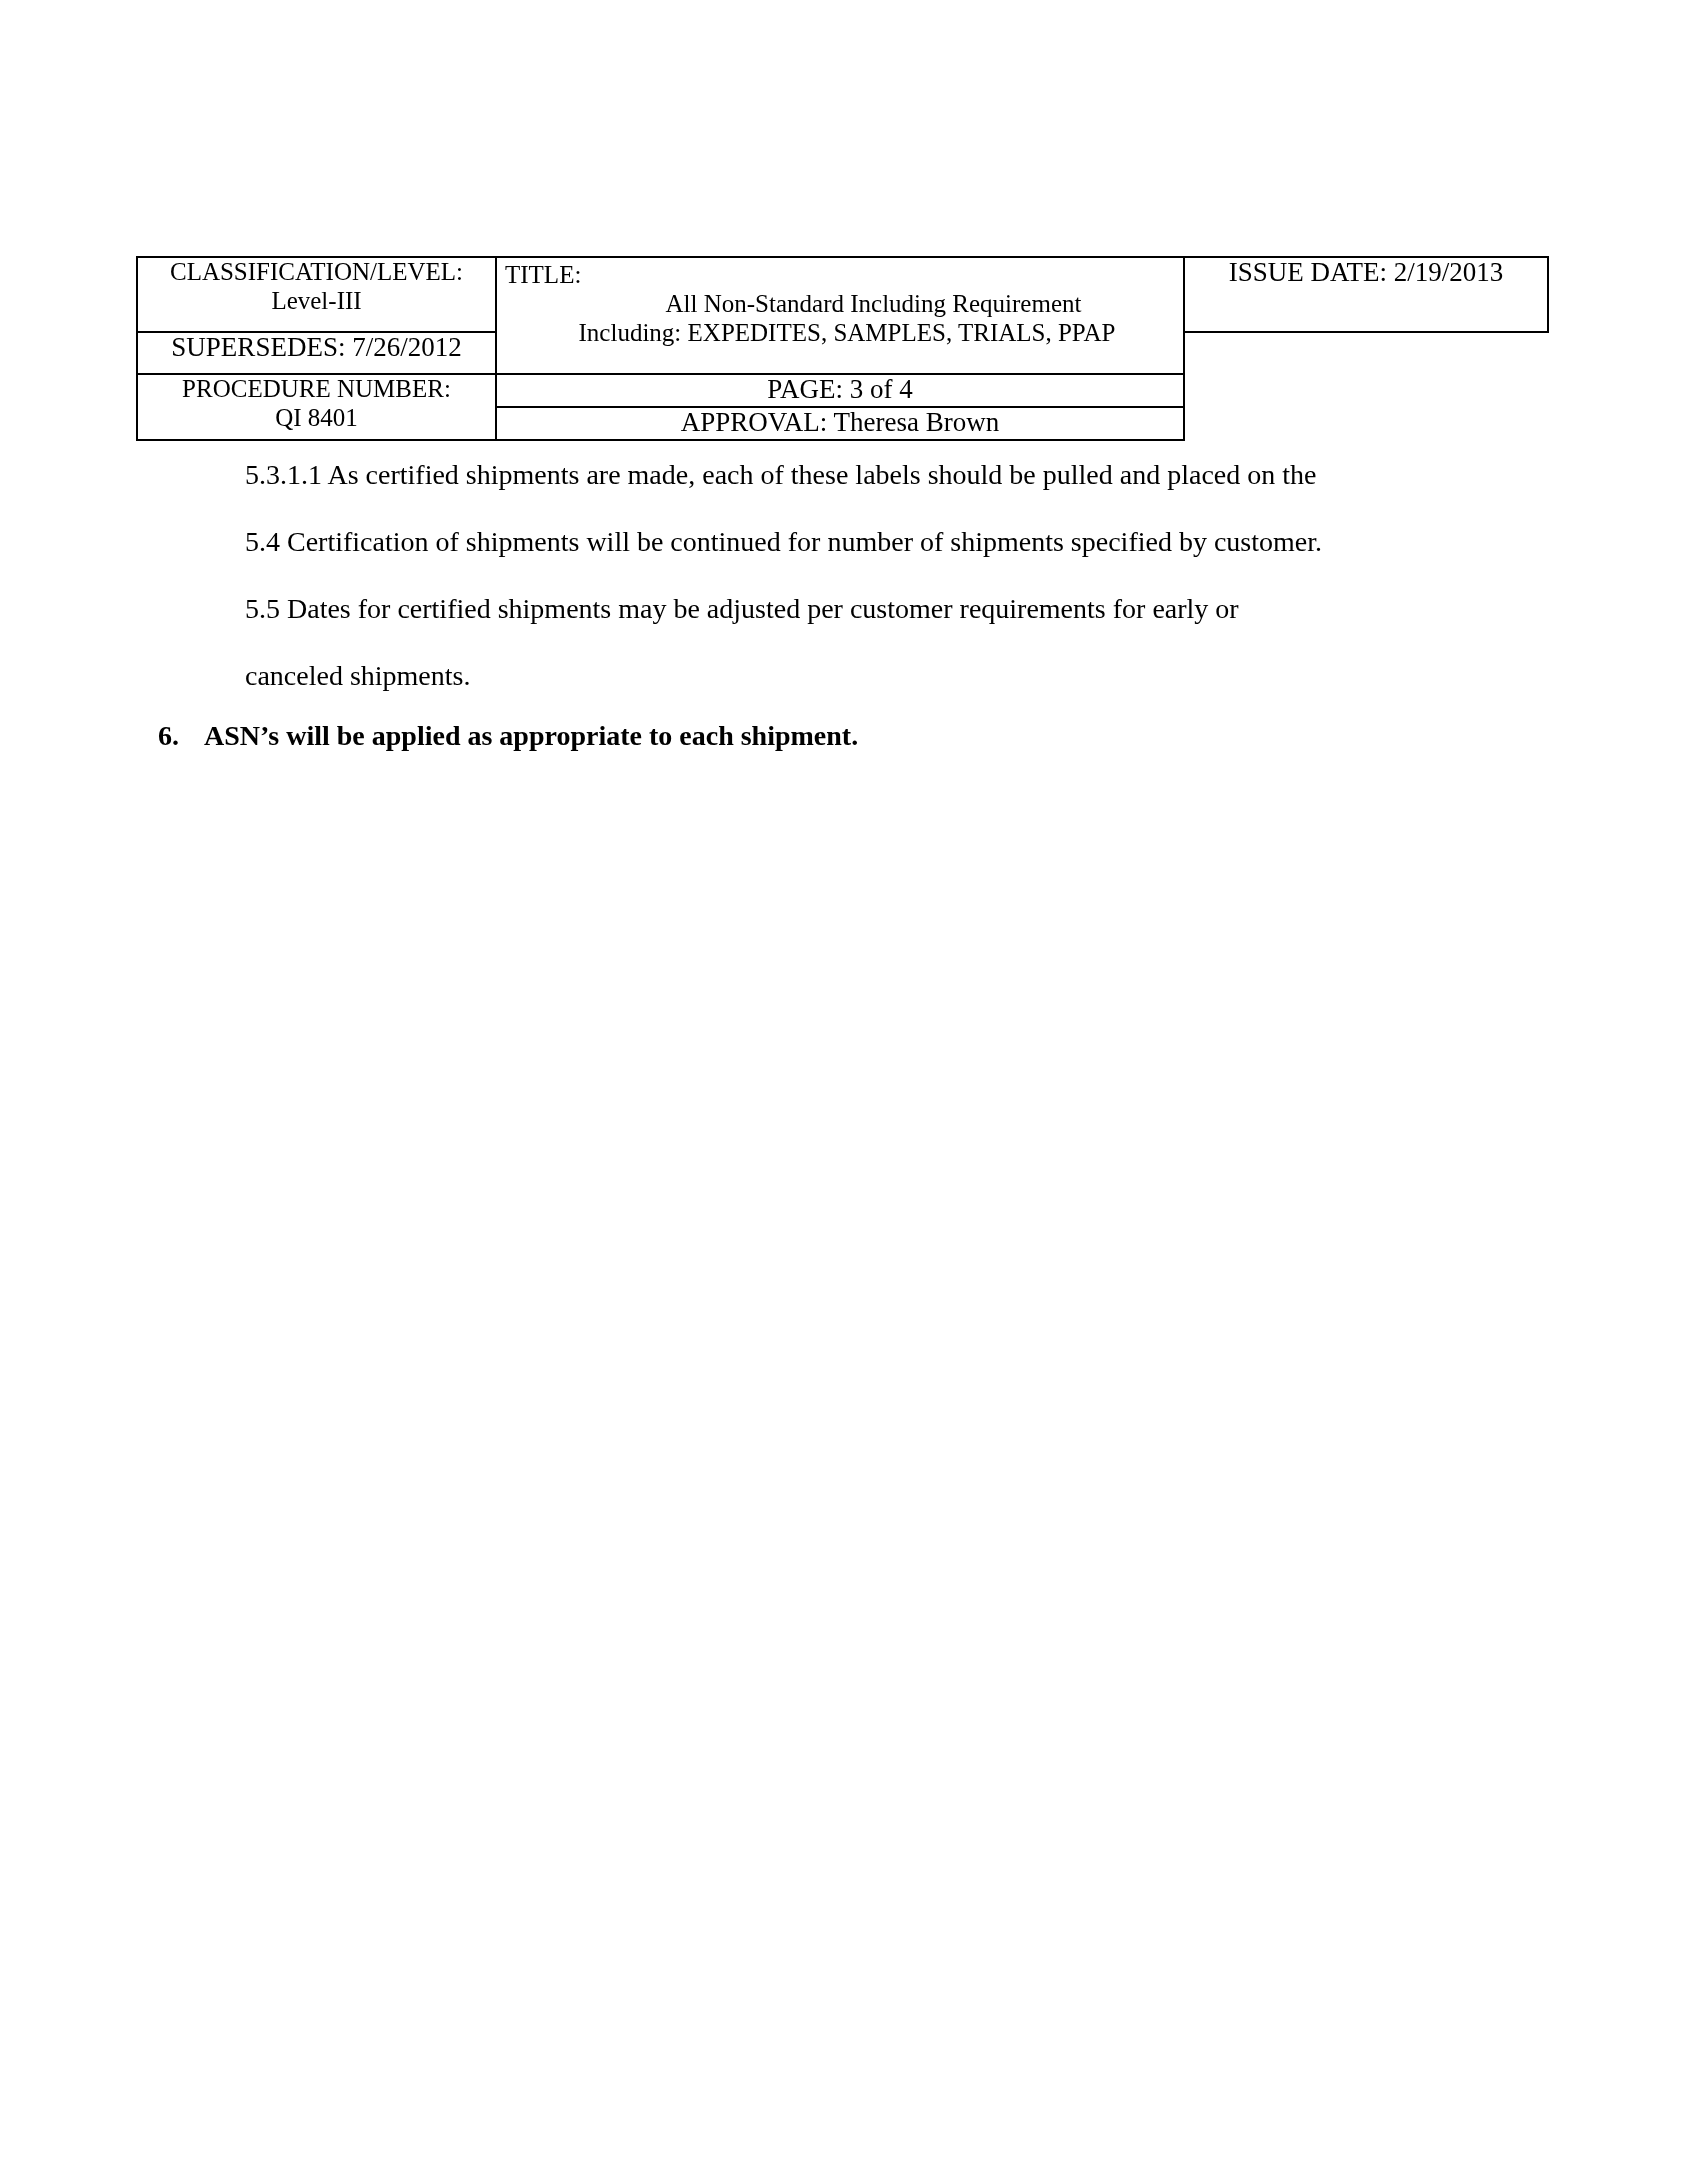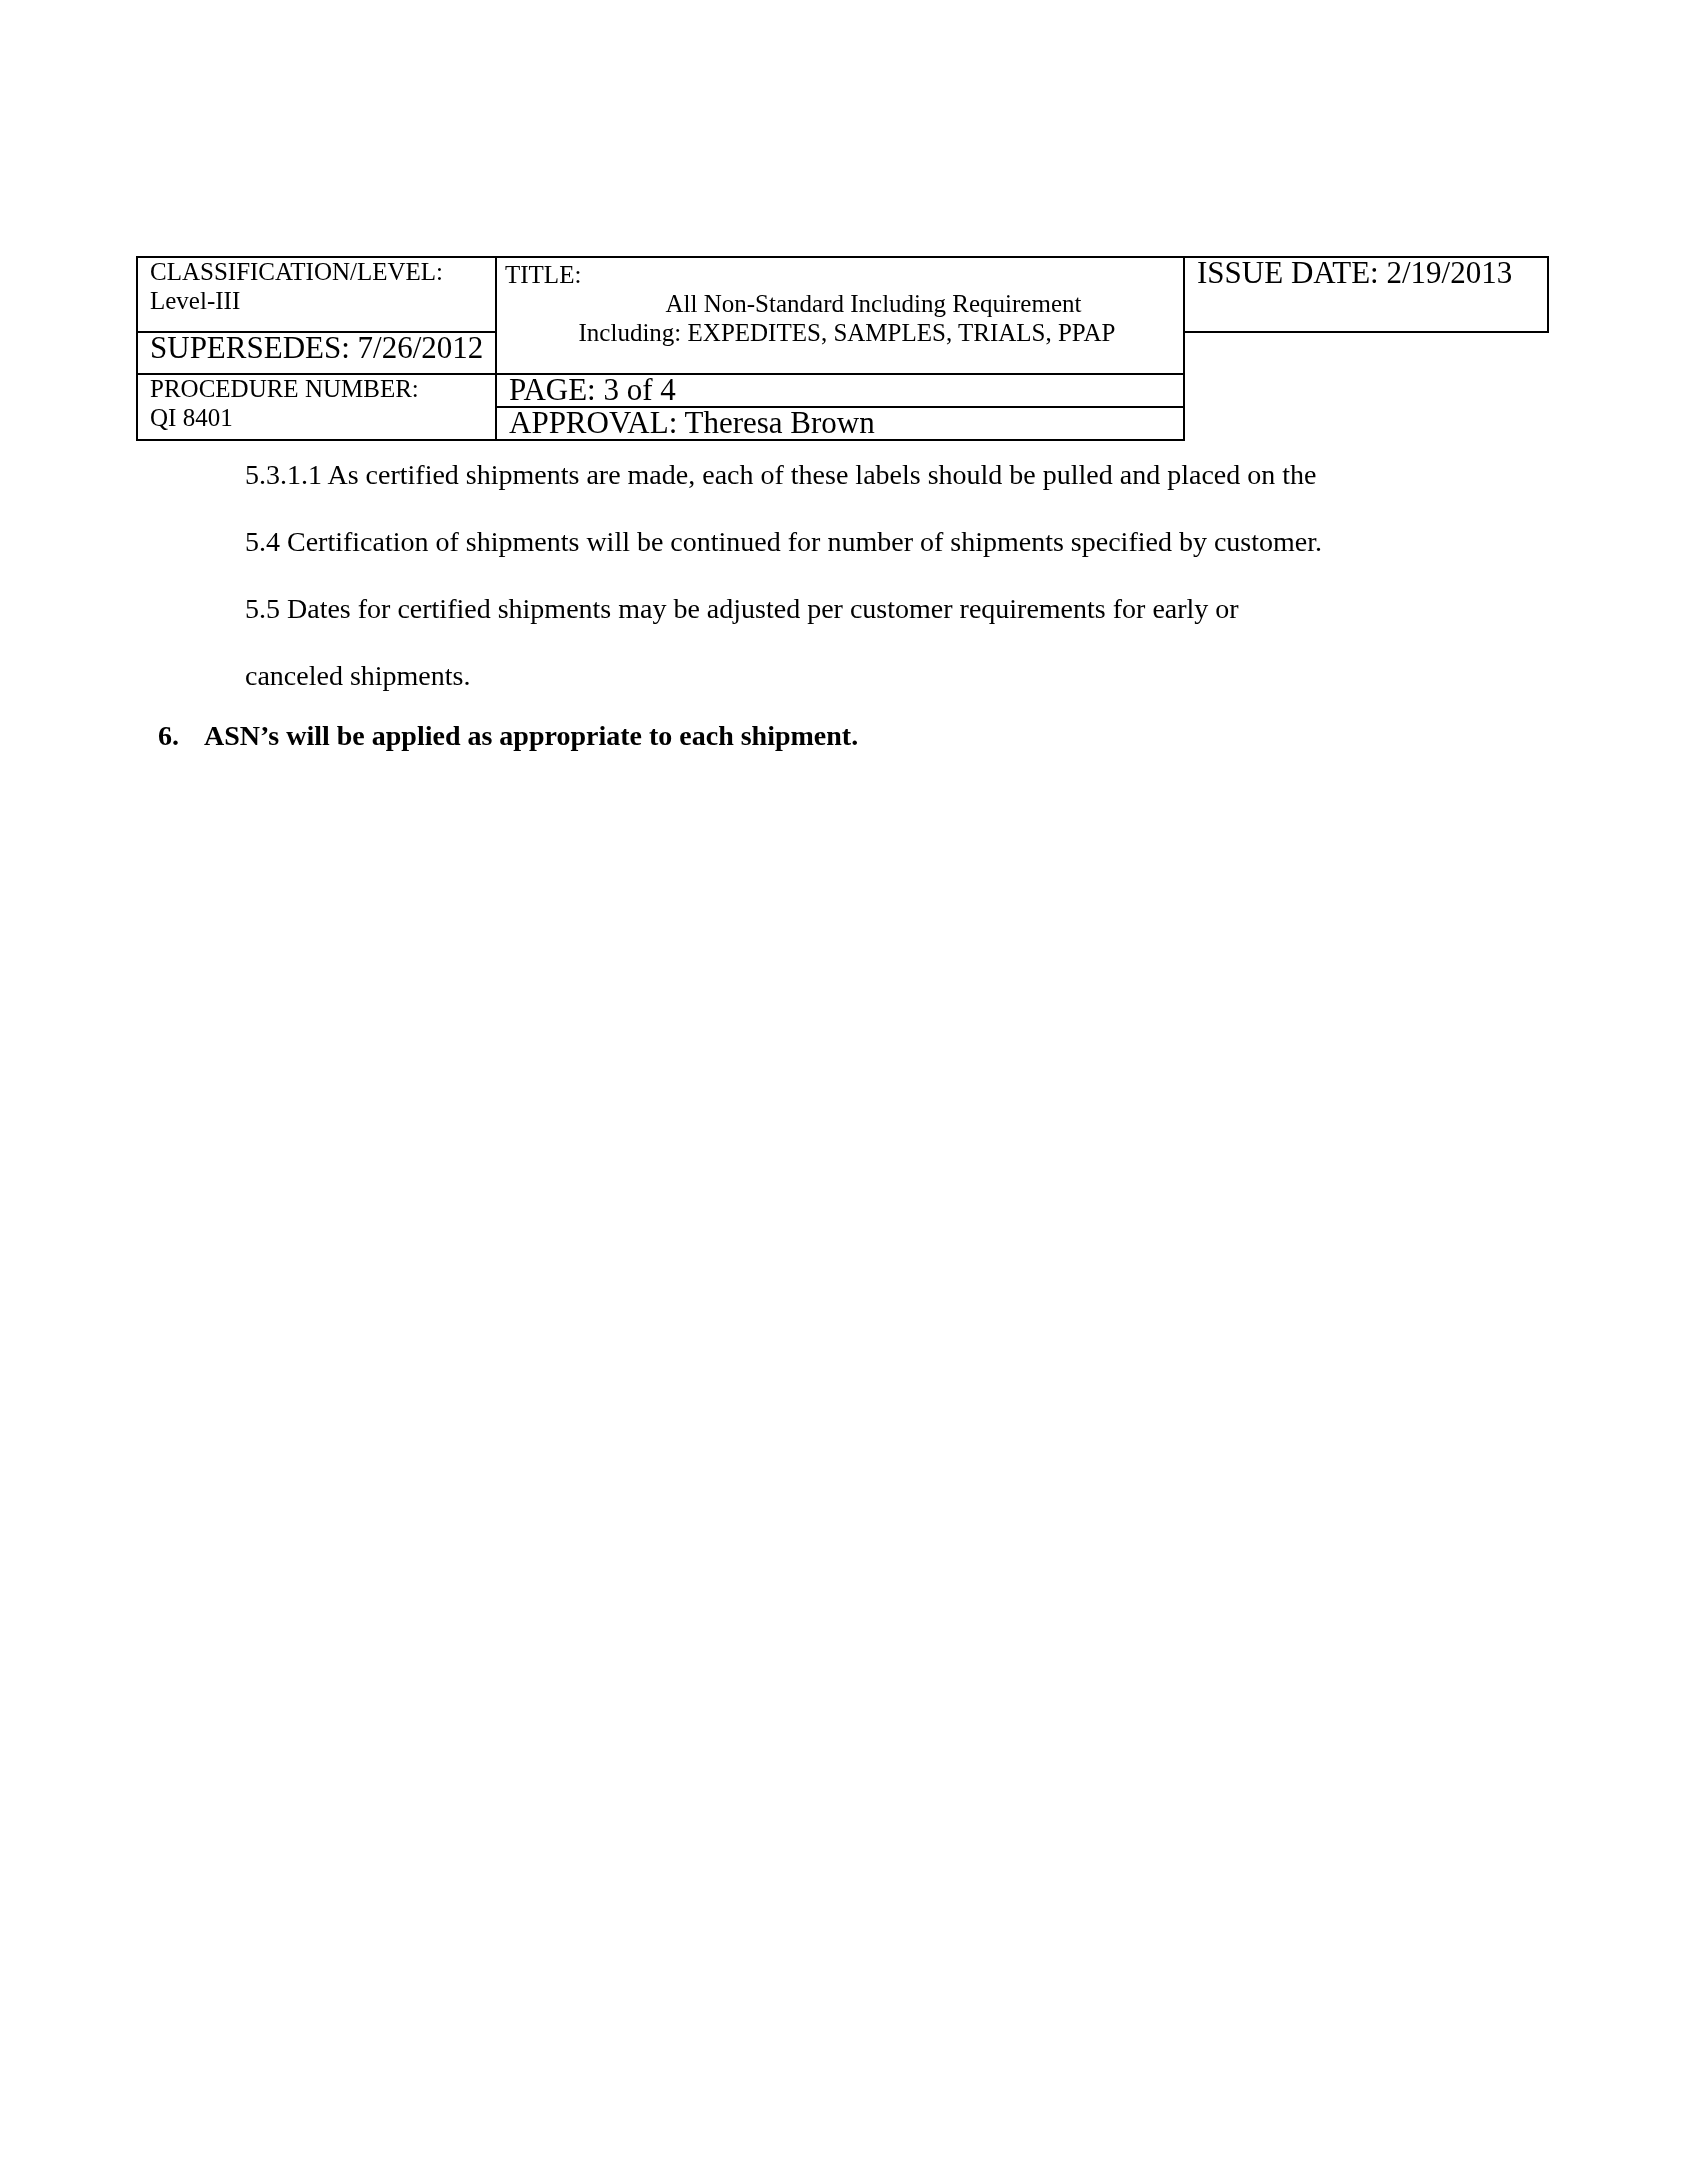--- a/index.html
+++ b/index.html
@@ -58,24 +58,25 @@
     border-collapse: collapse;
     table-layout: fixed;
   }
   .header-table td {
     border: 2px solid #000;
     padding: 0;
     vertical-align: top;
     background: #fff;
   }
   .cell-pad {
-    padding: 2px 0 2px 12px;
+    padding: 2px 0 2px 0;
     font-size: 25px;
     line-height: 26px;
     white-space: nowrap;
+    text-align: center;
   }
   .col-left   { width: 359px; }
   .col-mid    { width: 688px; }
   .col-right  { width: 364px; }
 
   .left-cell { height: 56px; }
   .left-cell .cell-pad { padding-top: 1px; }
 
   .mid-cell { height: 115px; }
   .mid-inner {
@@ -84,21 +85,21 @@
     line-height: 29px;
   }
   .mid-label { text-align: left; }
   .mid-line  { text-align: center; white-space: nowrap; }
   .mid-line.l1 { padding-left: 59px; }
   .mid-line.l2 { padding-left: 6px; }
 
   .right-cell { height: 29px; }
   .right-cell .cell-pad {
     padding-top: 0px;
-    font-size: 31px;
+    font-size: 27px;
     line-height: 29px;
   }
 
   
   .body-block {
     position: absolute;
     left: 245px;
     top: 422px;
     width: 1277px;
   }

